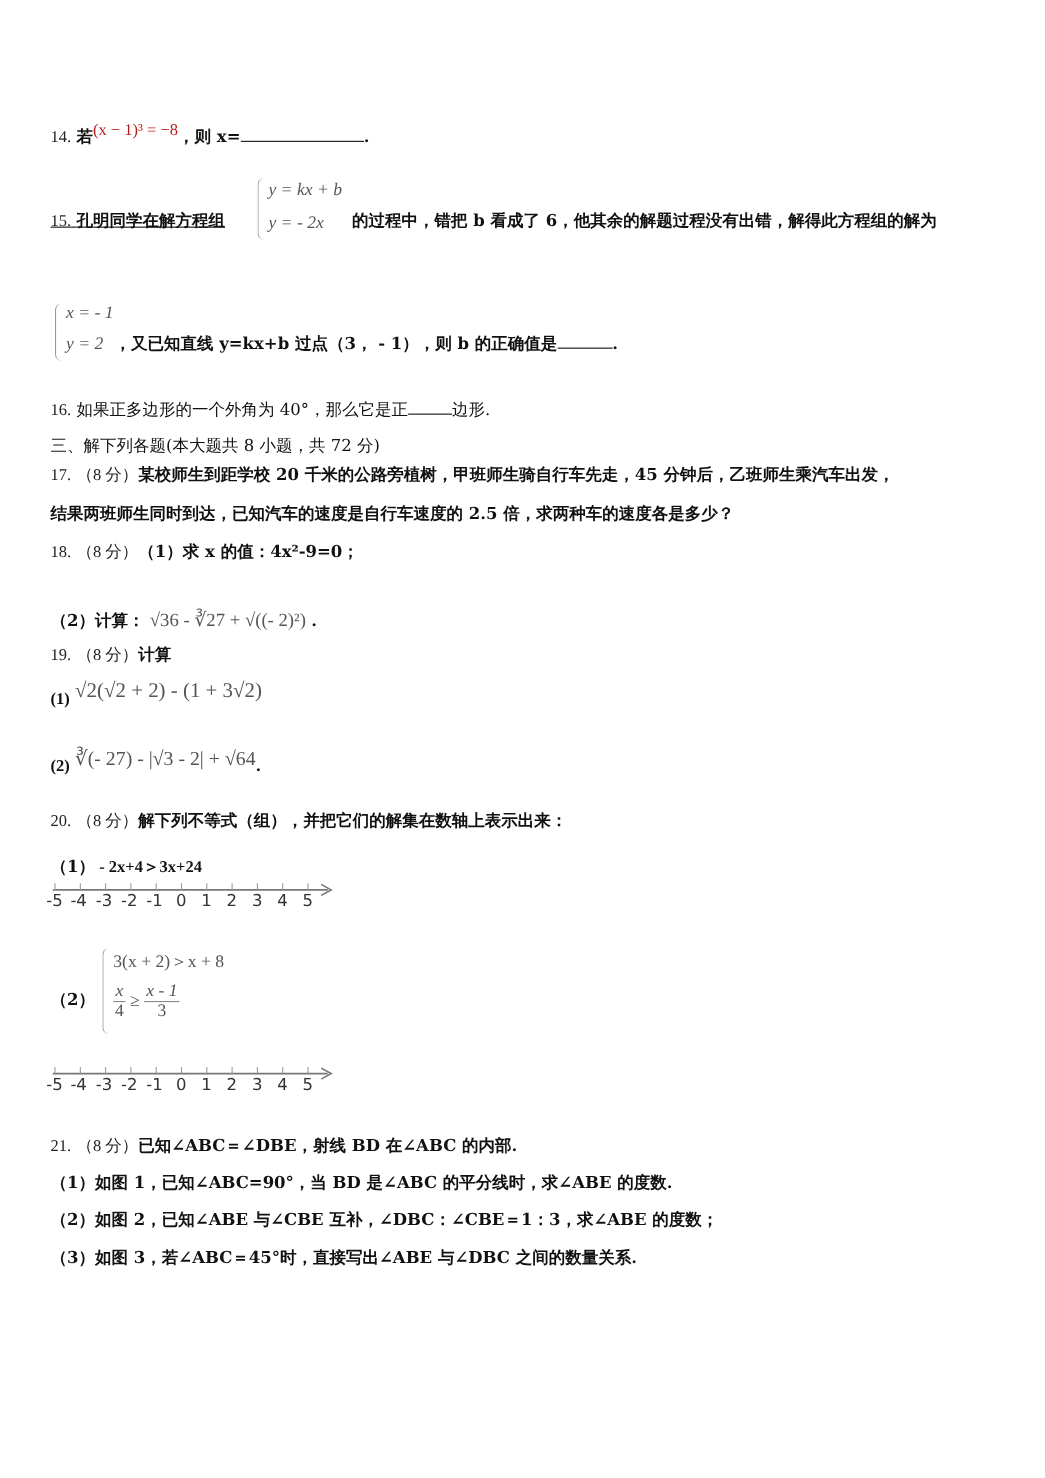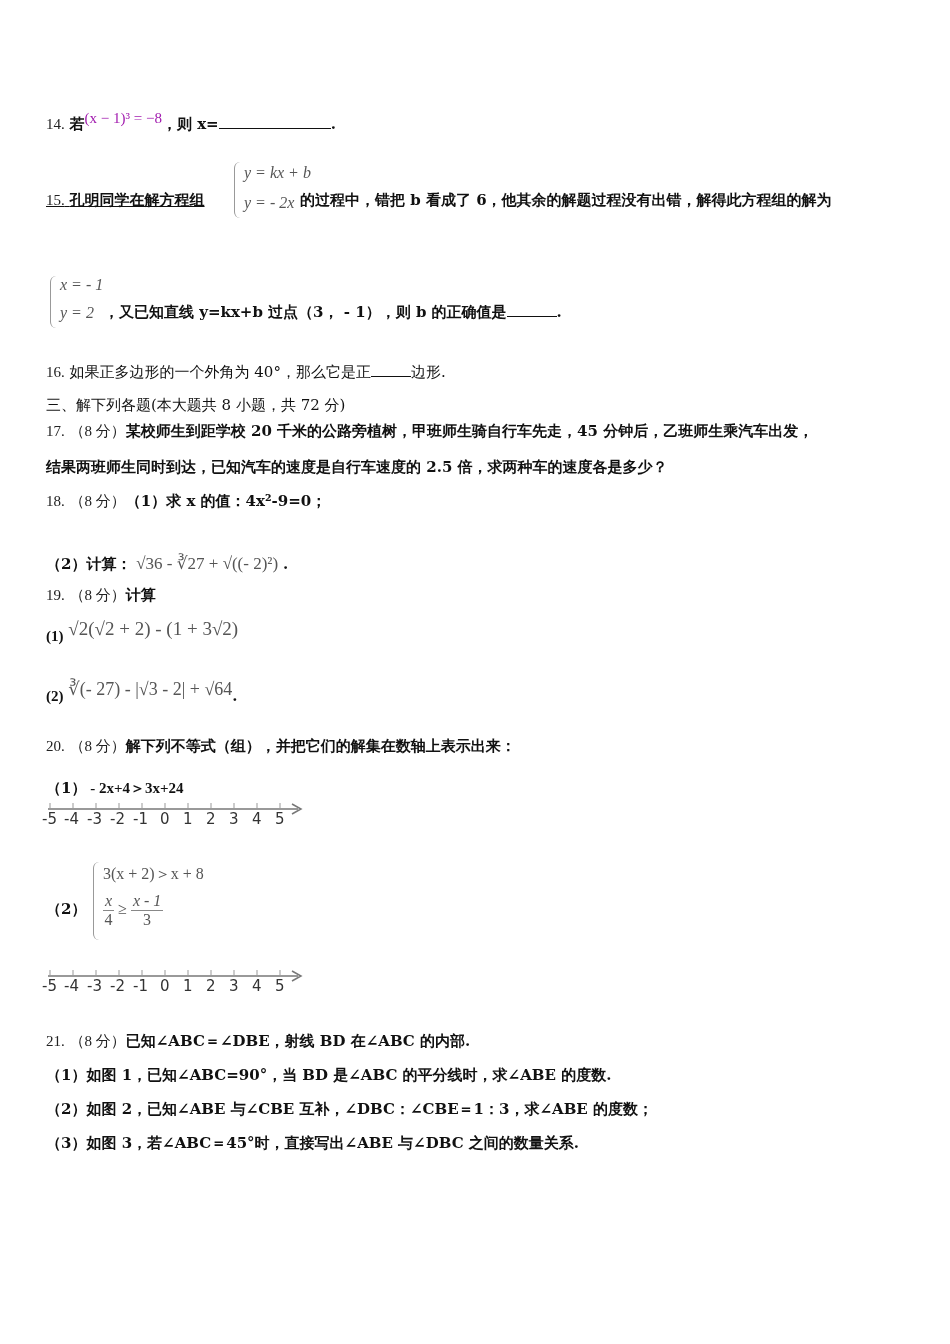--- a/index.html
+++ b/index.html
@@ -3,21 +3,21 @@
 <meta charset="utf-8">
 <style>
   html, body { margin:0; padding:0; background:#ffffff; }
   body { width:950px; height:1344px; position:relative; overflow:hidden;
          font-family:"DejaVu Serif","Liberation Serif",serif; color:#111; }
   .line { position:absolute; left:46px; font-size:15px; white-space:nowrap; line-height:20px; }
   .num { font-family:"Liberation Serif",serif; font-weight:normal; color:#222;margin-top:25px; }
   .b { font-weight:bold; }
   .it { font-style:italic; }
   .math { font-family:"Liberation Serif",serif; color:#555; }
-  .blue { color:#a21caf; }
+  .blue { color:#b91c1c; }
   .blank { display:inline-block; border-bottom:1px solid #111; height:14px; vertical-align:baseline; }
   .sys { position:absolute; font-family:"Liberation Serif",serif; font-size:16px; color:#555; }
   .sys .brace { position:absolute; left:0; top:0; width:6px; border-left:1px solid #999; border-radius:6px 0 0 6px; }
   .sys .row { position:absolute; left:10px; white-space:nowrap; }
   .axis { position:absolute; left:46px; width:260px; height:32px; }
   .axis svg { display:block; }
   .frac { display:inline-block; text-align:center; vertical-align:middle; }
   .frac .n { display:block; border-bottom:1px solid #888; padding:0 2px; }
   .frac .d { display:block; }
 </style>
@@ -31,21 +31,21 @@
 
 <div class="line" style="top:190px;text-decoration:underline;">
   <span class="num">15.</span>
   <span class="b">孔明同学在解方程组</span>
 </div>
 <div class="sys" style="left:234px; top:162px; width:90px; height:58px;">
   <div class="brace" style="height:56px;"></div>
   <div class="row it" style="top:2px;">y = kx + b</div>
   <div class="row it" style="top:32px;">y = - 2x</div>
 </div>
-<div class="line b" style="left:300px; top:190px;">的过程中，错把 b 看成了 6，他其余的解题过程没有出错，解得此方程组的解为</div>
+<div class="line b" style="left:320px; top:190px;">的过程中，错把 b 看成了 6，他其余的解题过程没有出错，解得此方程组的解为</div>
 
 <div class="sys" style="left:50px; top:276px; width:70px; height:54px;">
   <div class="brace" style="height:52px;"></div>
   <div class="row it" style="top:0px;">x = - 1</div>
   <div class="row it" style="top:28px;">y = 2</div>
 </div>
 <div class="line b" style="left:104px; top:302px;">
   <span>，又已知直线 y=kx+b 过点（3， - 1），则  b 的正确值是</span><span class="blank" style="width:50px;"></span><span>.</span>
 </div>
 

